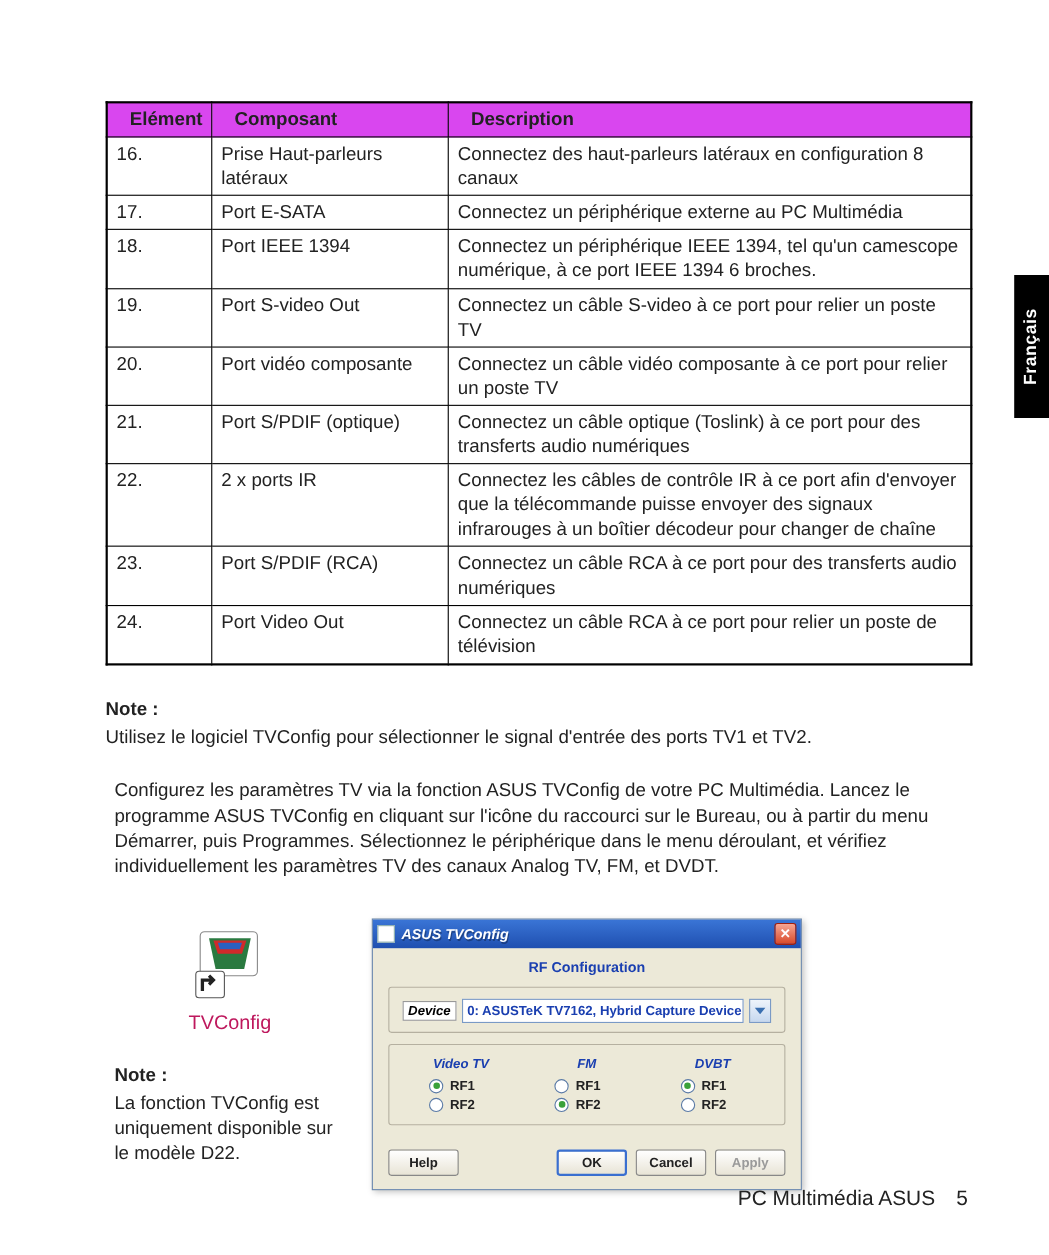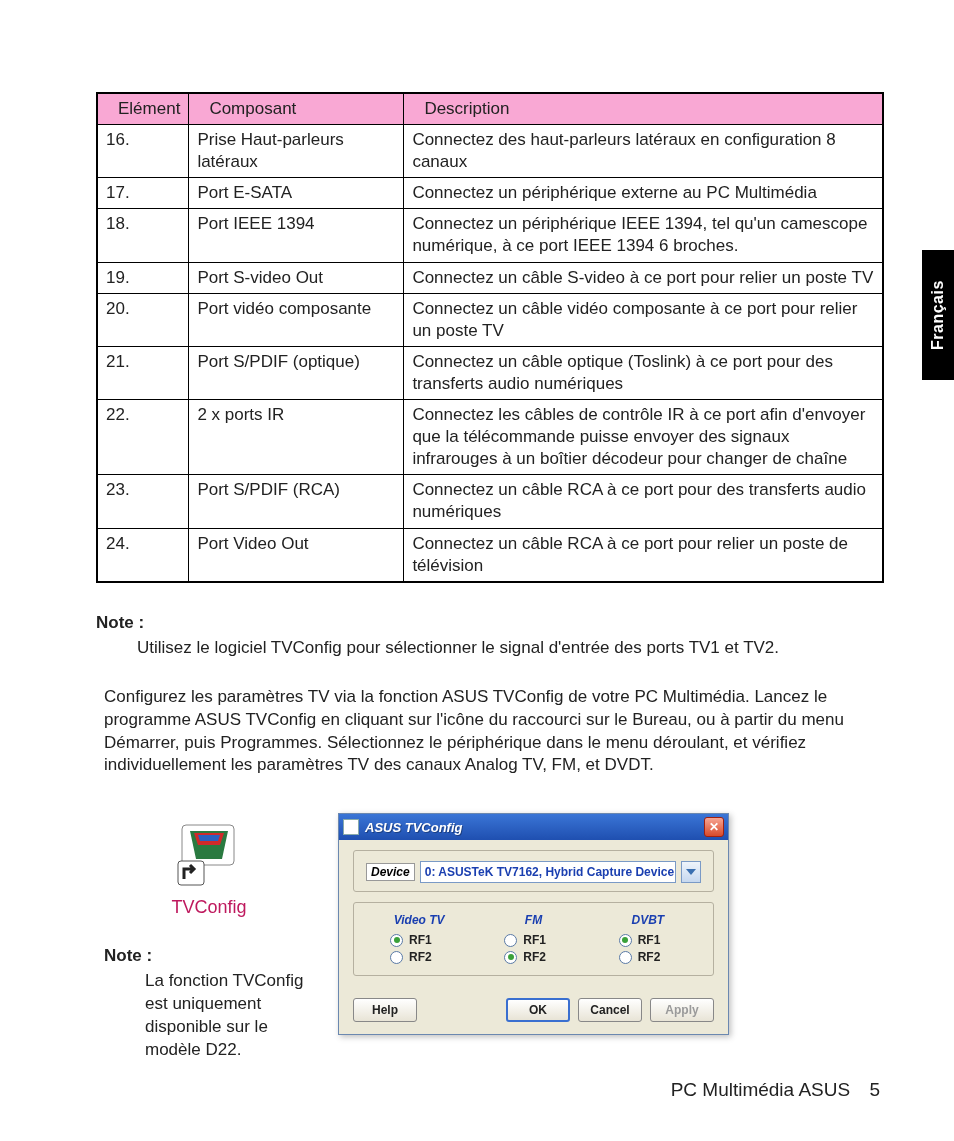--- a/index.html
+++ b/index.html
@@ -37,29 +37,29 @@
     }
     table.main th, table.main td {
       border: 1px solid #000;
       padding: 4px 8px;
       text-align: left;
       vertical-align: top;
       font-size: 17px;
       line-height: 1.3;
     }
     table.main th {
-      background: #f9a8d4;
-      font-weight: normal;
+      background: #d946ef;
+      font-weight: bold;
       padding-left: 20px;
     }
     table.main col.c1 { width: 85px; }
     table.main col.c2 { width: 215px; }
     .note-block { margin-top: 30px; }
     .note-label { font-weight: bold; }
-    .note-text { margin-top: 4px; line-height: 1.35; margin-left: 41px; }
+    .note-text { margin-top: 4px; line-height: 1.35; }
     .para { margin-top: 26px; line-height: 1.35; padding: 0 8px; }
     .lower { display: flex; margin-top: 36px; gap: 24px; align-items: flex-start; padding: 0 8px; }
     .left-col { width: 210px; }
     .icon-wrap {
       width: 130px;
       margin: 0 auto;
       text-align: center;
     }
     .icon-svg { display:block; margin:0 auto; }
     .icon-label { font-family: Arial, sans-serif; font-size: 18px; color:#be185d; margin-top:4px; }
@@ -269,20 +269,21 @@
 
   <div class="dialog">
     <div class="titlebar">
       <span class="t-icon"></span>
       <span class="t-text">ASUS TVConfig</span>
       <span class="close-btn">
         <span>✕</span>
       </span>
     </div>
     <div class="dlg-body">
+      <div class="dlg-section-title">RF  Configuration</div>
       <div class="fieldset">
         <div class="device-row">
           <span class="device-label">Device</span>
           <span class="device-select">0: ASUSTeK TV7162, Hybrid Capture Device</span>
           <span class="select-arrow">
             <svg width="10" height="6">
                 <polygon points="0,0 10,0 5,6" fill="#3a6fb0"></polygon>
               </svg>
           </span>
         </div>

